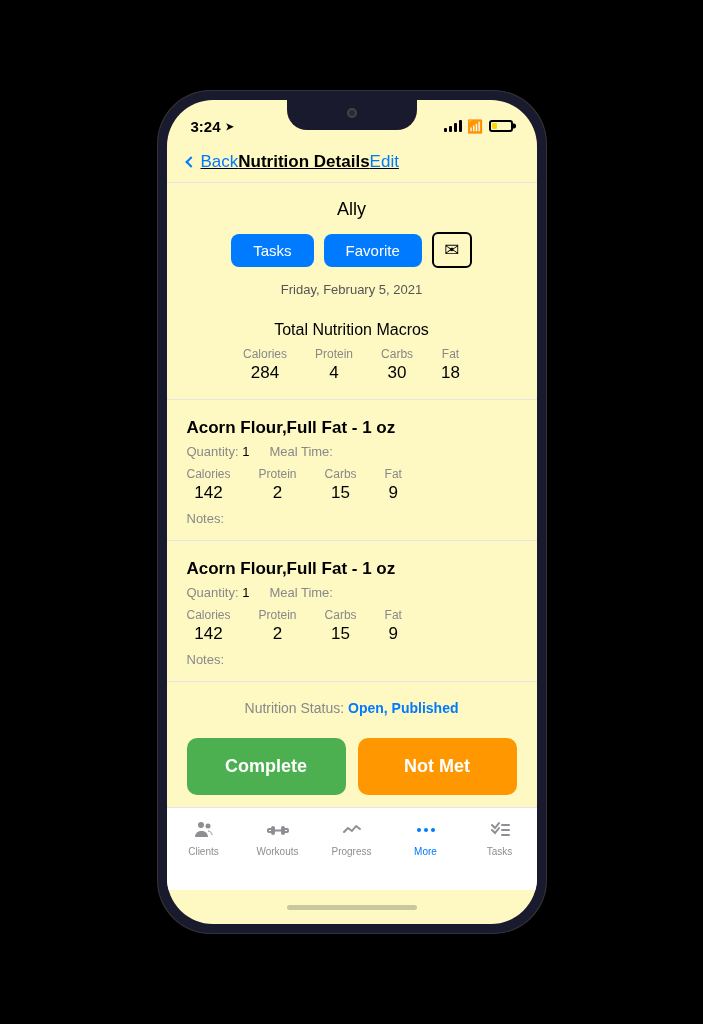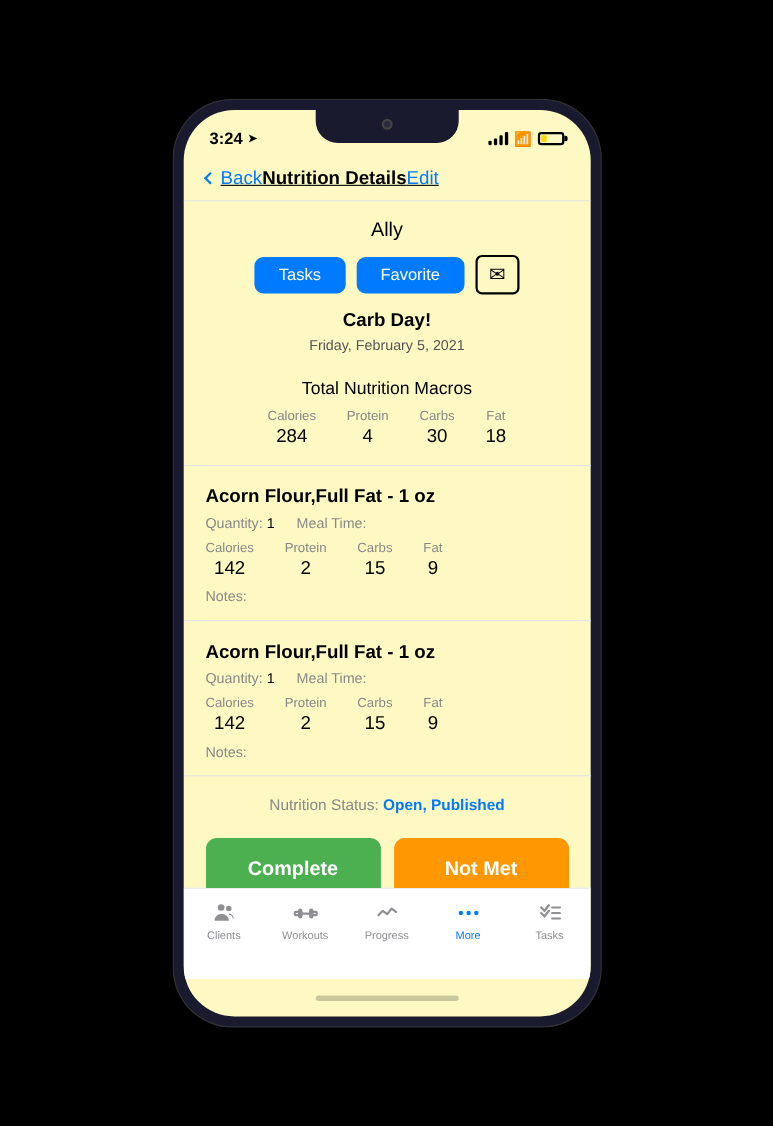--- a/index.html
+++ b/index.html
@@ -432,21 +432,20 @@
 
       <div class="profile-section">
         <div class="profile-name">Ally</div>
         <div class="action-buttons">
           <button class="btn-blue">Tasks</button>
           <button class="btn-blue">Favorite</button>
           <button class="btn-email">
             <span>✉</span>
           </button>
         </div>
-        <div class="day-title">Carb Day!</div>
         <div class="day-date">Friday, February 5, 2021</div>
       </div>
 
       <div class="macros-section">
         <div class="macros-title">Total Nutrition Macros</div>
         <div class="macros-grid">
           <div class="macro-item">
             <div class="macro-label">Calories</div>
             <div class="macro-value">284</div>
           </div>

